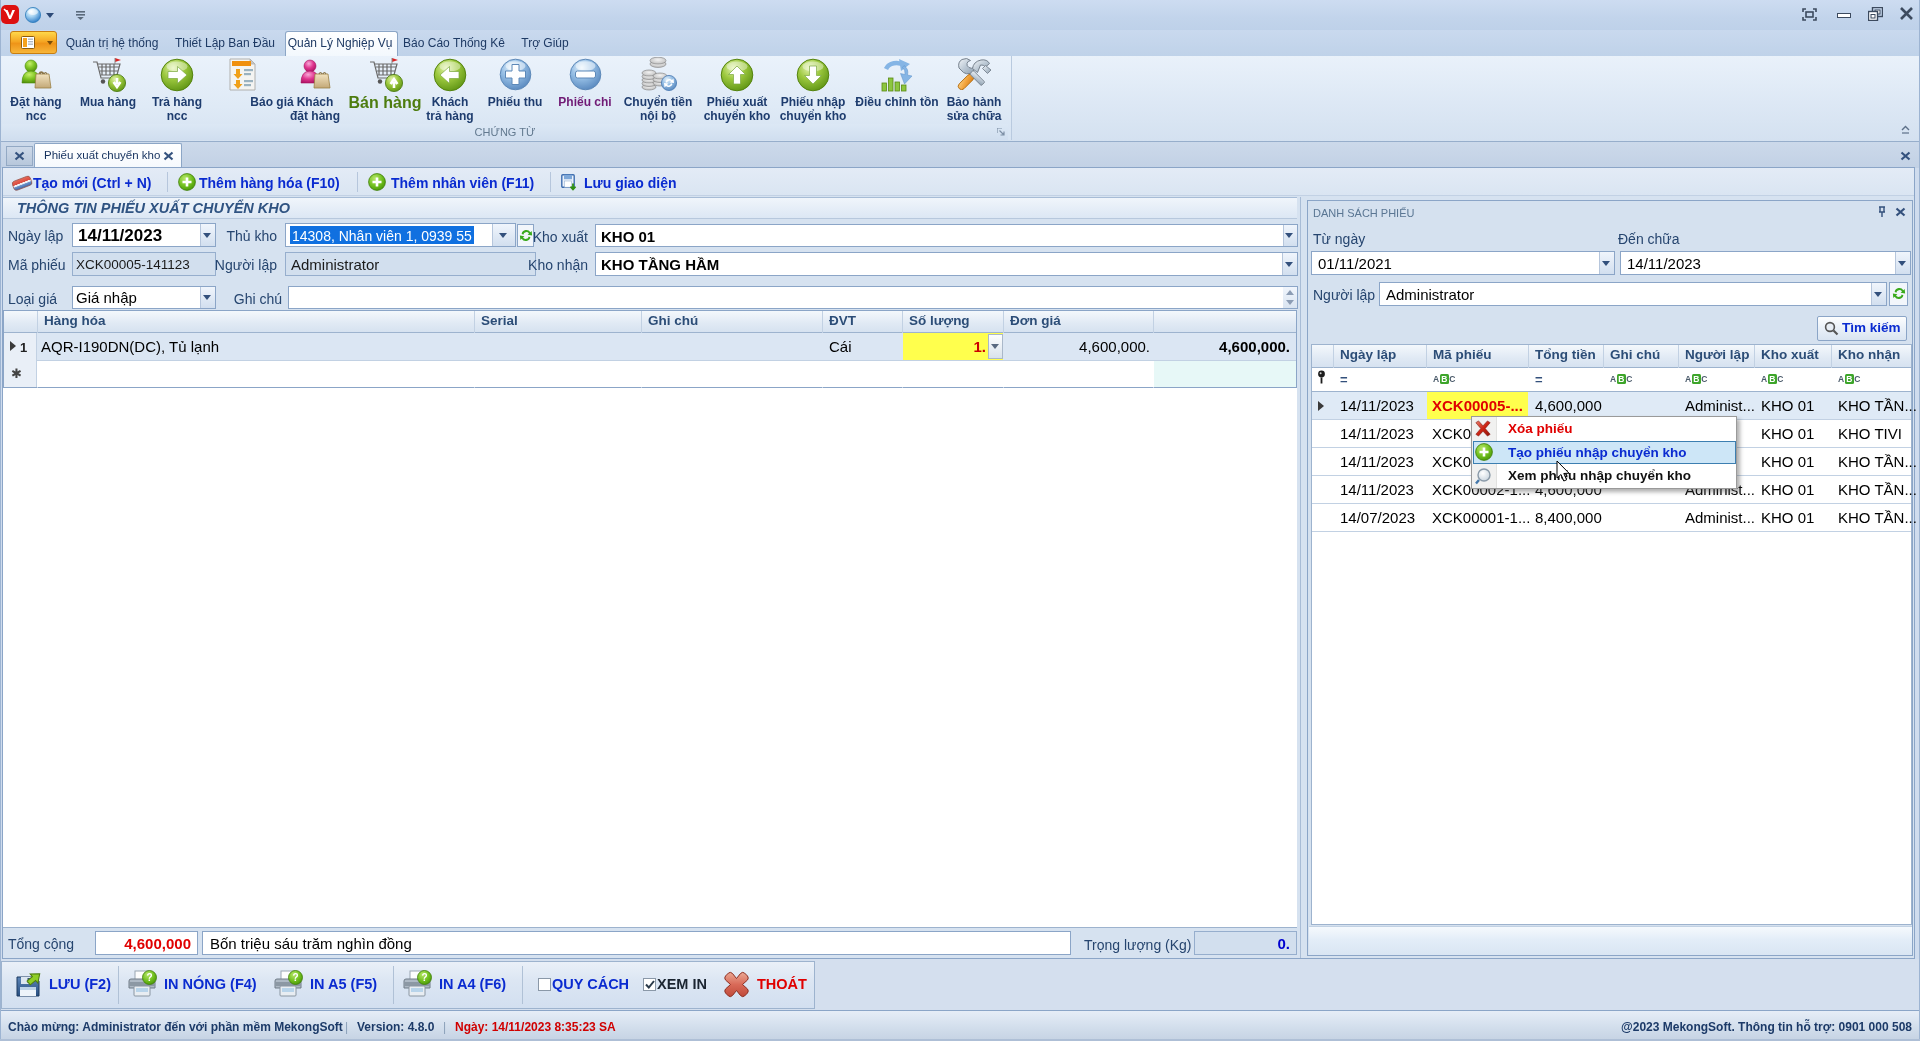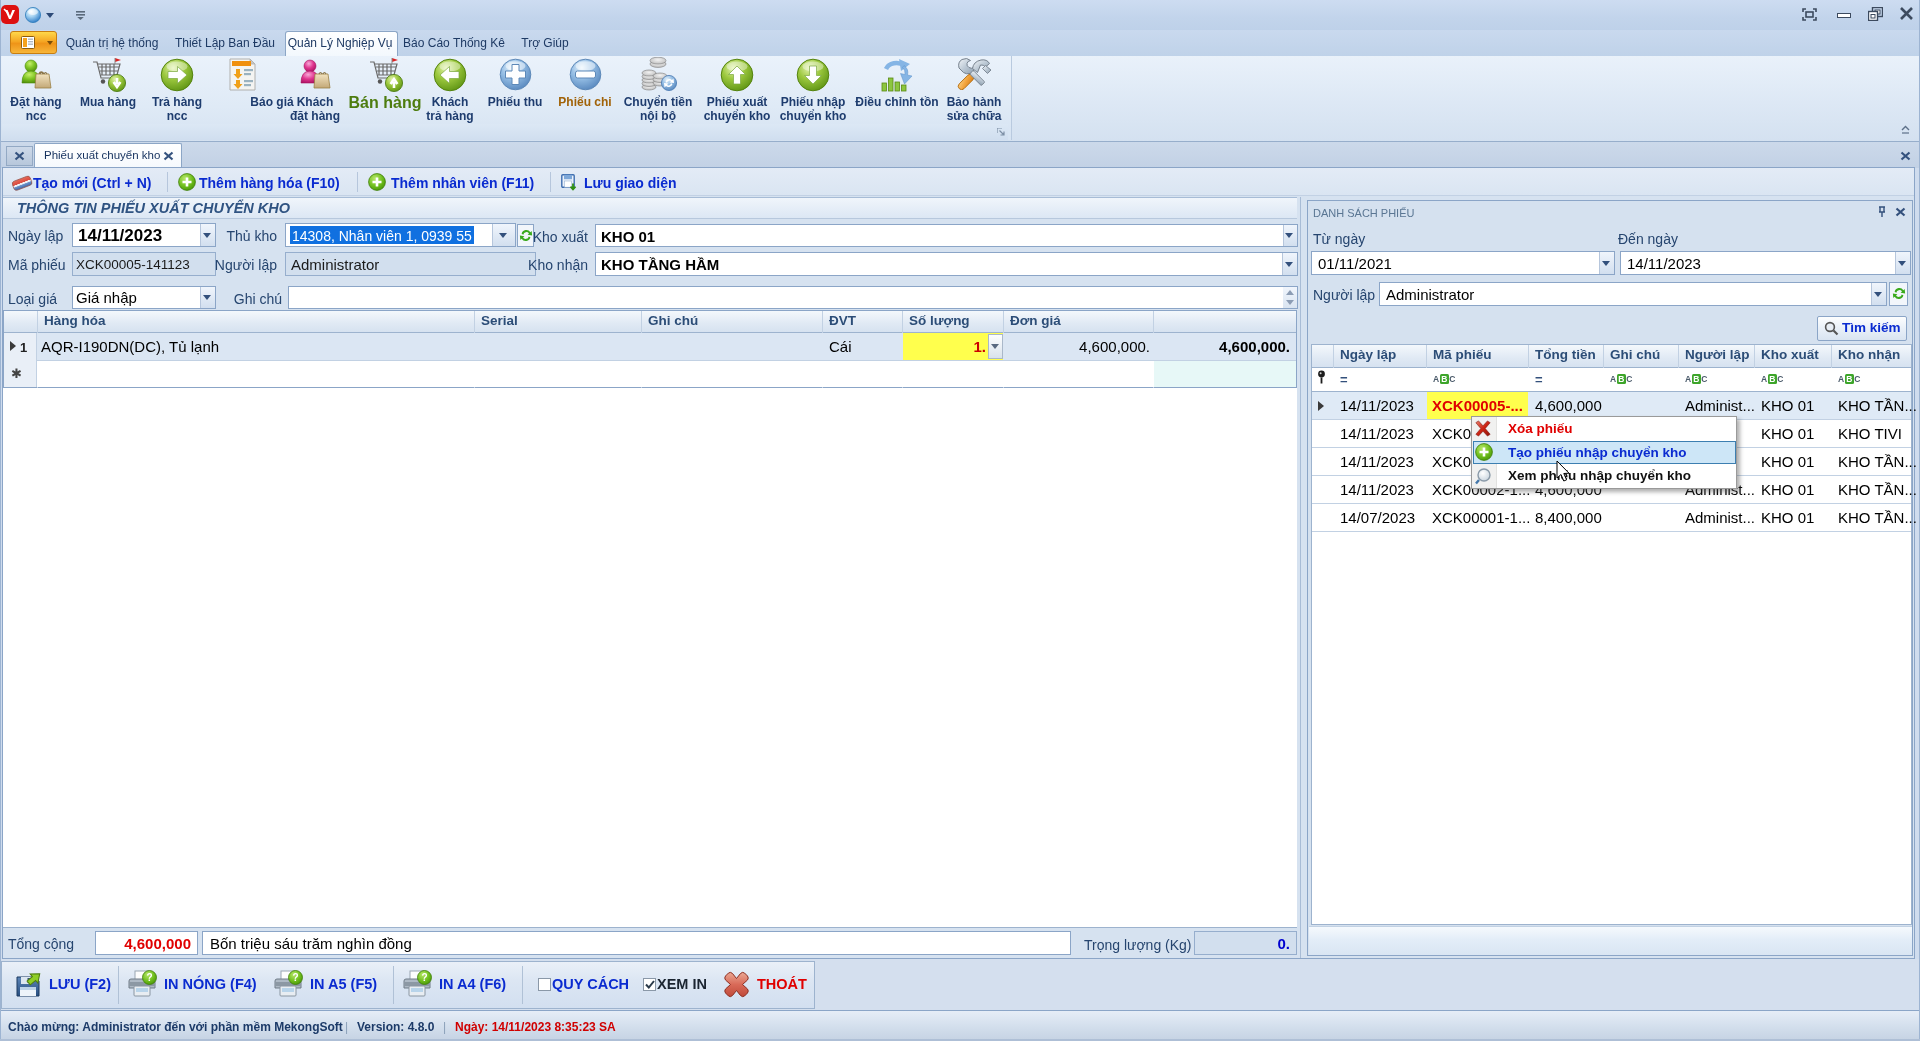--- a/index.html
+++ b/index.html
@@ -80,20 +80,21 @@
 <div class="ab" style="left:285px;top:31px;width:113px;height:25px;background:linear-gradient(#ffffff,#f3f8fd);border:1px solid #8ca6c6;border-bottom:none;border-radius:3px 3px 0 0;box-sizing:border-box;"></div>
 <div class="txt" style="left:37px;top:36px;width:150px;text-align:center;font-size:12px;color:#1e3a64;">Quản trị hệ thống</div>
 <div class="txt" style="left:150px;top:36px;width:150px;text-align:center;font-size:12px;color:#1e3a64;">Thiết Lập Ban Đầu</div>
 <div class="txt" style="left:265px;top:36px;width:150px;text-align:center;font-size:12px;color:#1e3a64;">Quản Lý Nghiệp Vụ</div>
 <div class="txt" style="left:379px;top:36px;width:150px;text-align:center;font-size:12px;color:#1e3a64;">Báo Cáo Thống Kê</div>
 <div class="txt" style="left:470px;top:36px;width:150px;text-align:center;font-size:12px;color:#1e3a64;">Trợ Giúp</div>
 
 <div class="ab" style="left:0;top:56px;width:1920px;height:86px;background:linear-gradient(#e9f1fa,#dde8f5 55%,#d4e1f0);border-bottom:1px solid #97aecb;box-sizing:border-box;"></div>
 <div class="ab" style="left:2px;top:56px;width:1010px;height:84px;background:linear-gradient(#eaf2fb,#dfeaf6 60%,#d6e3f2);border-right:1px solid #b9cadf;box-sizing:border-box;"></div>
 <div class="ab" style="left:2px;top:124px;width:1006px;height:16px;background:linear-gradient(#dce8f5,#d0deef);"></div>
+<div class="txt" style="left:2px;top:126px;width:1006px;text-align:center;font-size:11px;color:#62798f;">CHỨNG TỪ</div>
 <svg class="ab" style="left:997px;top:128px;" width="9" height="9" viewBox="0 0 9 9">
       <path d="M0 0 H5 M0 0 V5 M2.5 2.5 L7 7 M7 3.5 V7 H3.5" stroke="#7d8fa5" stroke-width="1.2" fill="none"></path>
     </svg>
 <svg class="ab" style="left:1900px;top:124px;" width="11" height="10" viewBox="0 0 11 10">
       <path d="M2 6 L5.5 2.5 L9 6" stroke="#5d7089" stroke-width="1.4" fill="none"></path>
       <path d="M2 9 H9" stroke="#5d7089" stroke-width="1.2"></path>
     </svg>
 <svg width="0" height="0" style="position:absolute;">
       <defs>
 <radialGradient id="gs" cx="38%" cy="28%" r="78%">
@@ -274,21 +275,21 @@
 
 <style>.rl{line-height:13.5px;}</style>
 <div class="txt b rl" style="left:-9px;top:96px;width:90px;text-align:center;font-size:12px;color:#1e3c6e;">Đặt hàng<br>ncc</div>
 <div class="txt b rl" style="left:63px;top:96px;width:90px;text-align:center;font-size:12px;color:#1e3c6e;">Mua hàng</div>
 <div class="txt b rl" style="left:132px;top:96px;width:90px;text-align:center;font-size:12px;color:#1e3c6e;">Trả hàng<br>ncc</div>
 <div class="txt b rl" style="left:189px;top:96px;width:90px;text-align:center;font-size:12px;color:#1e3c6e;padding-left:38px;">Báo giá</div>
 <div class="txt b rl" style="left:270px;top:96px;width:90px;text-align:center;font-size:12px;color:#1e3c6e;">Khách<br>đặt hàng</div>
 <div class="txt b rl" style="left:340px;top:96px;width:90px;text-align:center;font-size:16px;color:#4d7c0f;">Bán hàng</div>
 <div class="txt b rl" style="left:405px;top:96px;width:90px;text-align:center;font-size:12px;color:#1e3c6e;">Khách<br>trả hàng</div>
 <div class="txt b rl" style="left:470px;top:96px;width:90px;text-align:center;font-size:12px;color:#1e3c6e;">Phiếu thu</div>
-<div class="txt b rl" style="left:540px;top:96px;width:90px;text-align:center;font-size:12px;color:#a16207;">Phiếu chi</div>
+<div class="txt b rl" style="left:540px;top:96px;width:90px;text-align:center;font-size:12px;color:#701a75;">Phiếu chi</div>
 <div class="txt b rl" style="left:608px;top:96px;width:100px;text-align:center;font-size:12px;color:#1e3c6e;">Chuyển tiền<br>nội bộ</div>
 <div class="txt b rl" style="left:687px;top:96px;width:100px;text-align:center;font-size:12px;color:#1e3c6e;">Phiếu xuất<br>chuyển kho</div>
 <div class="txt b rl" style="left:763px;top:96px;width:100px;text-align:center;font-size:12px;color:#1e3c6e;">Phiếu nhập<br>chuyển kho</div>
 <div class="txt b rl" style="left:842px;top:96px;width:110px;text-align:center;font-size:12px;color:#1e3c6e;">Điều chỉnh tồn</div>
 <div class="txt b rl" style="left:929px;top:96px;width:90px;text-align:center;font-size:12px;color:#1e3c6e;">Bảo hành<br>sửa chữa</div>
 
 <div class="ab" style="left:0;top:142px;width:1920px;height:26px;background:linear-gradient(#ccd9ea,#c2d1e5);"></div>
 <div class="ab" style="left:6px;top:146px;width:27px;height:20px;background:linear-gradient(#cdd9e9,#b7c7db);border:1px solid #93a9c4;box-sizing:border-box;"></div>
 <svg class="ab" style="left:14px;top:151px;" width="11" height="10" viewBox="0 0 11 10">
       <path d="M1.5 1.5 L9.5 8.5 M9.5 1.5 L1.5 8.5" stroke="#34527e" stroke-width="2.2"></path>
@@ -452,21 +453,21 @@
 <div class="ab" style="left:1307px;top:200px;width:606px;height:756px;background:#d5e1ef;border:1px solid #8ba5c7;box-sizing:border-box;"></div>
 <div class="txt" style="left:1313px;top:207px;font-size:11px;color:#5a7693;">DANH SÁCH PHIẾU</div>
 <svg class="ab" style="left:1877px;top:206px;" width="10" height="12" viewBox="0 0 10 12">
       <path d="M2 1 H8 M3 1 V6 M7 1 V6 M2 6 H8 M5 6 V11" stroke="#33507c" stroke-width="1.4" fill="none"></path>
     </svg>
 <svg class="ab" style="left:1895px;top:207px;" width="11" height="10" viewBox="0 0 11 10">
       <path d="M1.5 1.5 L9.5 8.5 M9.5 1.5 L1.5 8.5" stroke="#33507c" stroke-width="2.2"></path>
     </svg>
 
 <div class="lbl" style="left:1313px;top:231px;">Từ ngày</div>
-<div class="lbl" style="left:1618px;top:231px;">Đến ngày</div>
+<div class="lbl" style="left:1618px;top:231px;">Đến chữa</div>
 <div class="fld" style="left:1311px;top:251px;width:304px;height:24px;"></div>
 <div class="txt" style="left:1318px;top:255px;font-size:15px;color:#000;">01/11/2021</div>
 <div class="ddbtn" style="left:1599px;top:252px;width:15px;height:22px;border-left:1px solid #b6c6dc;"></div>
 <div class="tri" style="left:1602px;top:261px;"></div>
 <div class="fld" style="left:1620px;top:251px;width:291px;height:24px;"></div>
 <div class="txt" style="left:1627px;top:255px;font-size:15px;color:#000;">14/11/2023</div>
 <div class="ddbtn" style="left:1895px;top:252px;width:15px;height:22px;border-left:1px solid #b6c6dc;"></div>
 <div class="tri" style="left:1898px;top:261px;"></div>
 
 <div class="lbl" style="left:1313px;top:287px;">Người lập</div>
@@ -663,16 +664,17 @@
       <path d="M5.5 2 Q7.5 0.5 9.5 2.5 L13.5 7.5 L17.5 2.5 Q19.5 0.5 21.5 2 L24.5 5 Q26 7 24.5 9 L19.5 13.5 L24.5 18 Q26 20 24.5 22 L21.5 25 Q19.5 26.5 17.5 24.5 L13.5 19.5 L9.5 24.5 Q7.5 26.5 5.5 25 L2.5 22 Q1 20 2.5 18 L7.5 13.5 L2.5 9 Q1 7 2.5 5 Z" fill="url(#rx2)" stroke="#8d2d20" stroke-width="1"></path>
     </svg>
 <div class="txt b" style="left:757px;top:976px;font-size:14.5px;color:#e00000;">THOÁT</div>
 
 <div class="ab" style="left:0;top:1010px;width:1920px;height:31px;background:linear-gradient(#e6edf7,#d2deec 55%,#c5d2e3);border-top:1px solid #8ba5c7;box-sizing:border-box;"></div>
 <div class="txt b" style="left:8px;top:1020px;font-size:12px;color:#1c3a68;">Chào mừng: Administrator đến với phần mềm MekongSoft</div>
 <div class="txt" style="left:345px;top:1020px;font-size:12px;color:#8aa0b8;">|</div>
 <div class="txt b" style="left:357px;top:1020px;font-size:12px;color:#1c3a68;">Version: 4.8.0</div>
 <div class="txt" style="left:443px;top:1020px;font-size:12px;color:#8aa0b8;">|</div>
 <div class="txt b" style="left:455px;top:1020px;font-size:12px;color:#d00000;">Ngày: 14/11/2023 8:35:23 SA</div>
+<div class="txt b" style="left:0;top:1020px;width:1912px;text-align:right;font-size:12px;color:#1c3a68;">@2023 MekongSoft. Thông tin hỗ trợ: 0901 000 508</div>
 <div class="ab" style="left:0;top:0;width:1px;height:1041px;background:#9db4d2;"></div>
 <div class="ab" style="left:1919px;top:0;width:1px;height:1041px;background:#9db4d2;"></div>
 <div class="ab" style="left:0;top:1039px;width:1920px;height:2px;background:#aebfd6;"></div>
 </div>
 
 </body></html>

